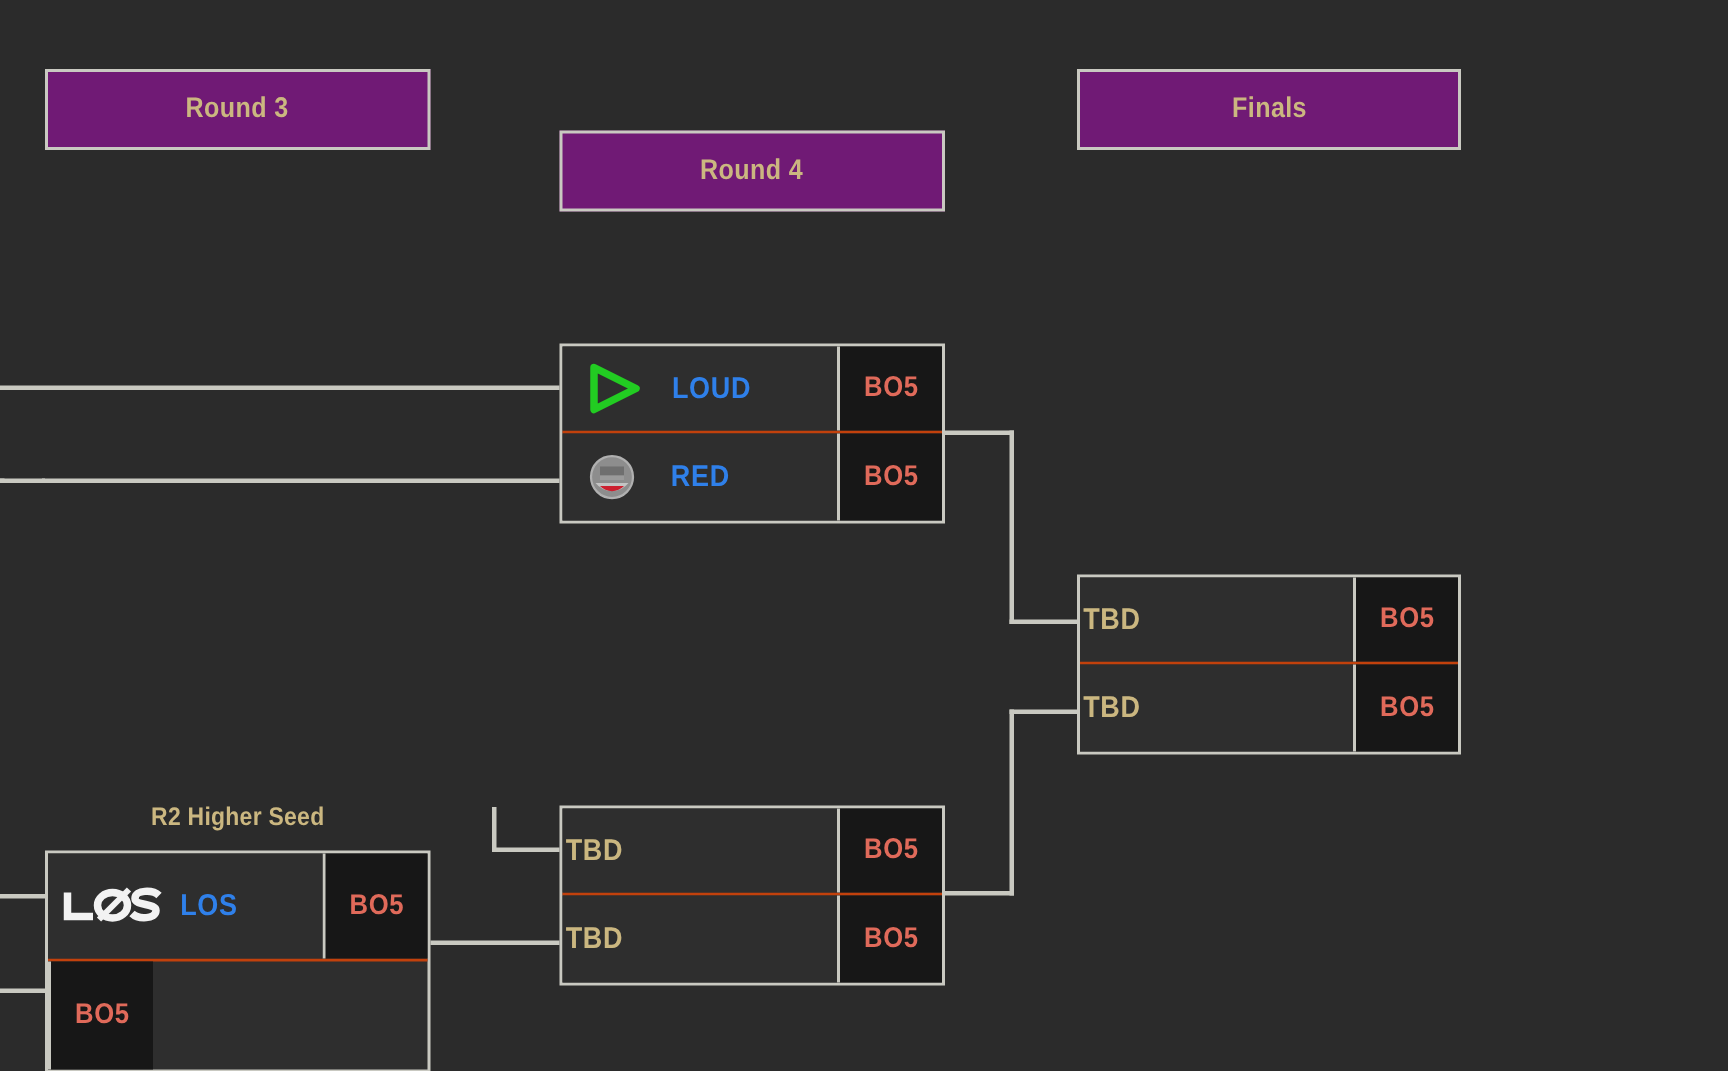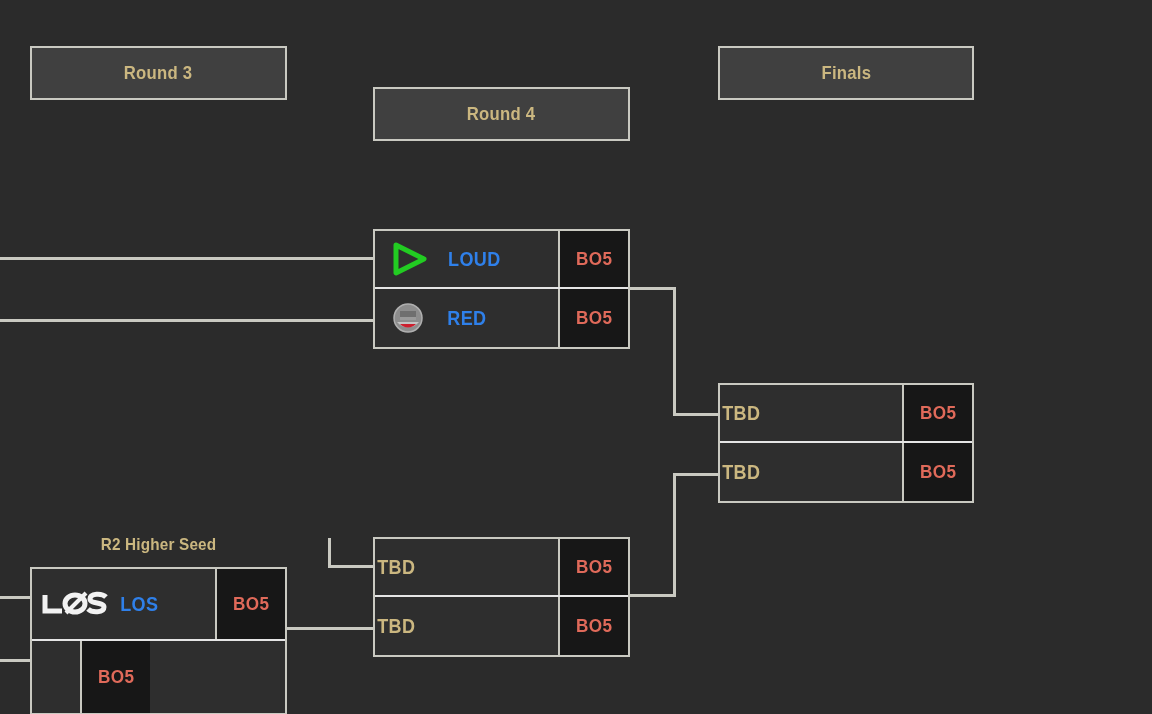--- a/index.html
+++ b/index.html
@@ -9,21 +9,21 @@
     font-family:"Liberation Sans", sans-serif;
     overflow:hidden;
     position:relative;
   }
   #bracket{position:absolute;inset:0;}
 
   
   .round-header{
     position:absolute;
     height:54px;
-    background:#404040;
+    background:#701a75;
     border:2px solid #c9c9c1;
     box-sizing:border-box;
     display:flex;align-items:center;justify-content:center;
   }
   .round-header .label{
     color:#cbb780;
     font-size:19px;
     font-weight:bold;
     letter-spacing:.3px;
     font-family:"Liberation Sans", sans-serif;
@@ -42,37 +42,36 @@
     box-sizing:border-box;
     background:#2e2e2e;
   }
   .match .row{
     position:relative;
     height:50%;
     display:flex;
     align-items:stretch;
     box-sizing:border-box;
   }
-  .match .row.top{border-bottom:2px solid #e5e5e5;}
+  .match .row.top{border-bottom:2px solid #c2410c;}
   .match .row .team{
     flex:1 1 auto;
     display:flex;
     align-items:center;
     position:relative;
     overflow:hidden;
     background:#2e2e2e;
   }
   .match .row .team.tbd{justify-content:flex-start;padding-right:36px;}
   .match .row .bo{
     flex:0 0 auto;
     border-left:2px solid #c9c9c1;
     background:#171717;
     display:flex;align-items:center;justify-content:center;
     box-sizing:border-box;
-    margin-left:48px;
   }
   .bo-label{
     color:#e06a5a;
     font-size:19px;
     font-weight:bold;
     letter-spacing:.5px;
     transform:scaleX(.9);
   }
   .team-name{
     color:#2f80ea;

